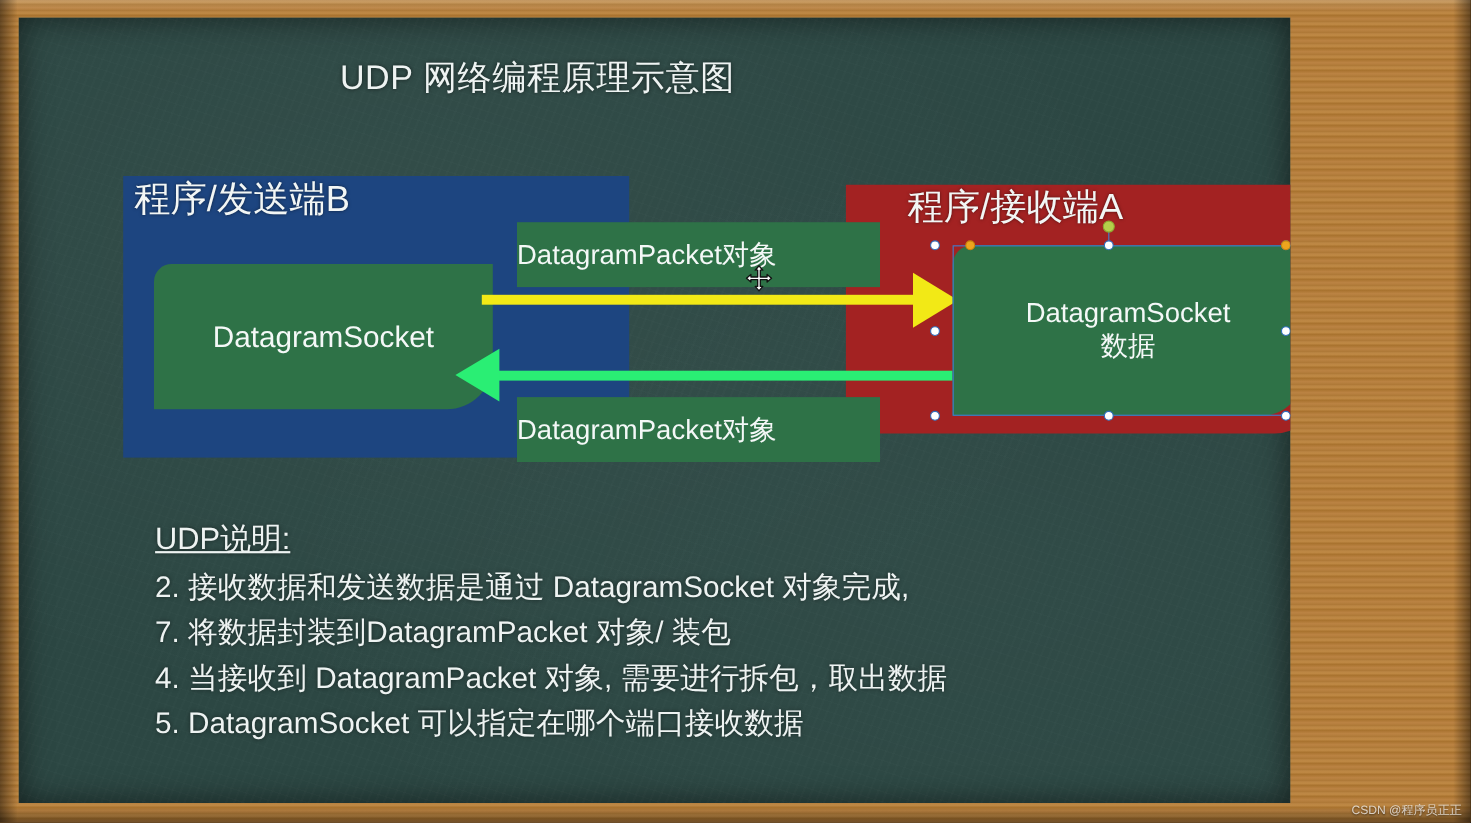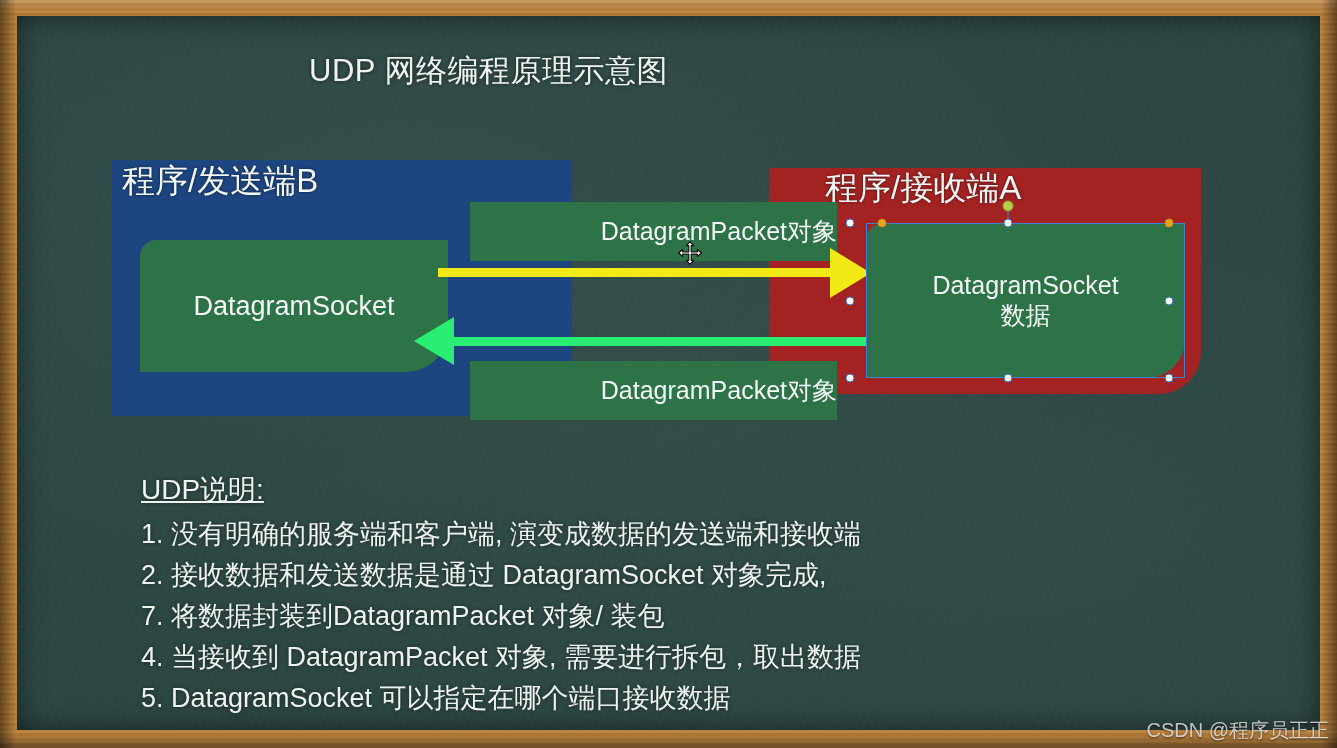--- a/index.html
+++ b/index.html
@@ -39,21 +39,21 @@
       linear-gradient(180deg, rgba(255,255,255,.18) 0px, rgba(0,0,0,0) 10px),
       linear-gradient(0deg, rgba(0,0,0,.40) 0px, rgba(0,0,0,0) 14px);
     pointer-events: none;
   }
 
   
   .board {
     position: absolute;
     left: 17px;
     top: 16px;
-    width: 1303px;
+    width: 1156px;
     height: 714px;
     background:
       radial-gradient(ellipse at 30% 30%, rgba(255,255,255,.035), rgba(0,0,0,0) 60%),
       radial-gradient(ellipse at 75% 70%, rgba(255,255,255,.025), rgba(0,0,0,0) 55%),
       #2c4743;
     box-shadow: inset 0 0 28px rgba(0,0,0,.55);
     overflow: hidden;
   }
   .board::before {
     content: "";
@@ -121,22 +121,21 @@
     font-size: 27px;
     color: #f4f8f7;
     white-space: nowrap;
   }
 
   .packet-top, .packet-bottom {
     position: absolute;
     background: #2e7247;
     display: flex;
     align-items: center;
-    justify-content: flex-end;
-    padding-left: 37px;
+    justify-content: flex-start;
   }
   .packet-top { left: 453px; top: 186px; width: 330px; height: 59px; }
   .packet-bottom { left: 453px; top: 345px; width: 330px; height: 59px; }
   .packet-top .txt, .packet-bottom .txt {
     font-size: 25px;
     color: #f4f8f7;
     white-space: nowrap;
   }
 
   .green-socket-a {
@@ -249,21 +248,21 @@
     width: 26px;
     height: 26px;
     pointer-events: none;
   }
 
   
   .watermark {
     position: absolute;
     right: 8px;
     bottom: 4px;
-    font-size: 20px;
+    font-size: 11px;
     color: rgba(255,255,255,.72);
     white-space: nowrap;
     text-shadow: 0 1px 2px rgba(0,0,0,.6);
     text-align: right;
   }
 </style>
 </head>
 <body>
 
 <div id="stage">
@@ -318,21 +317,20 @@
 
     <div class="handle adjust" style="left:865px;  top:207px;"></div>
     <div class="handle adjust" style="left:1152px; top:207px;"></div>
 
     <svg class="cursor-move" viewBox="0 0 24 24">
       <path d="M12 1.5 L15.2 5.2 H13.1 V10.9 H18.8 V8.8 L22.5 12 L18.8 15.2 V13.1 H13.1 V18.8 H15.2 L12 22.5 L8.8 18.8 H10.9 V13.1 H5.2 V15.2 L1.5 12 L5.2 8.8 V10.9 H10.9 V5.2 H8.8 Z" fill="#ffffff" stroke="#111111" stroke-width="1.1" stroke-linejoin="round"></path>
     </svg>
 
     <div class="notes">
       <div class="heading">UDP说明:</div>
-      <div class="item">1. 没有明确的服务端和客户端, 演变成数据的发送端和接收端</div>
       <div class="item">2. 接收数据和发送数据是通过 DatagramSocket 对象完成,</div>
       <div class="item">7. 将数据封装到DatagramPacket 对象/ 装包</div>
       <div class="item">4. 当接收到 DatagramPacket 对象, 需要进行拆包，取出数据</div>
       <div class="item">5. DatagramSocket 可以指定在哪个端口接收数据</div>
     </div>
 
   </div>
 
   <div class="watermark">CSDN @程序员正正</div>
 

